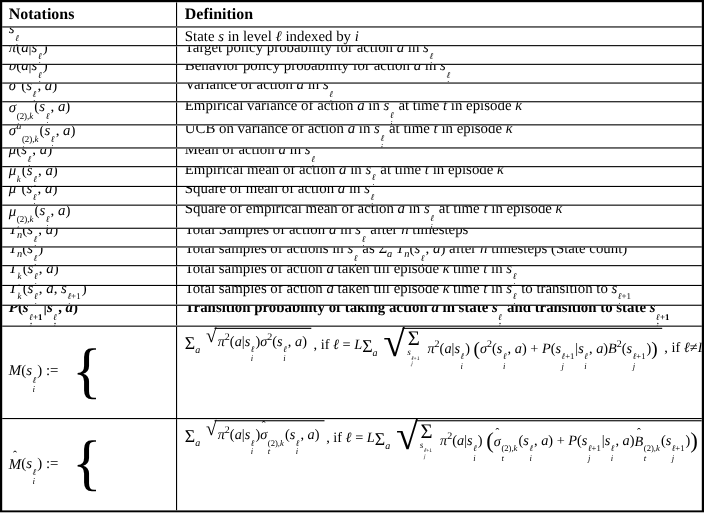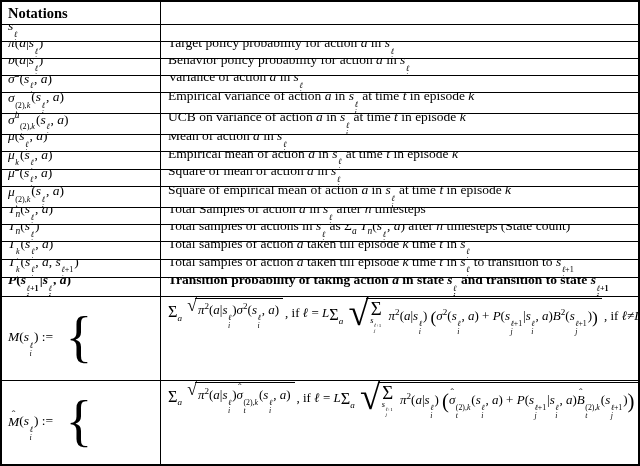--- a/index.html
+++ b/index.html
@@ -61,28 +61,34 @@
   .mline { white-space:nowrap; padding:1px 0; }
 </style>
 </head>
 <body>
 
 <div class="tbl">
   <div class="trow hrow">
     <div class="cell ncell">
       <span class="cwrap">Notations</span>
     </div>
+    <div class="cell dcell">
+      <span class="cwrap">Definition</span>
+    </div>
   </div>
 
 <div class="trow">
       <div class="cell ncell">
         <span class="cwrap"><i>s</i><span class="ss">
             <sup><i>ℓ</i></sup>
             <sub><i>i</i></sub>
           </span></span>
+      </div>
+      <div class="cell dcell">
+        <span class="cwrap">State <i>s</i> in level <i>ℓ</i> indexed by <i>i</i></span>
       </div>
     </div>
     <div class="trow">
       <div class="cell ncell">
         <span class="cwrap"><i>π</i>(<i>a</i>|<i>s</i><span class="ss">
             <sup><i>ℓ</i></sup>
             <sub><i>i</i></sub>
           </span>)</span>
       </div>
       <div class="cell dcell">

